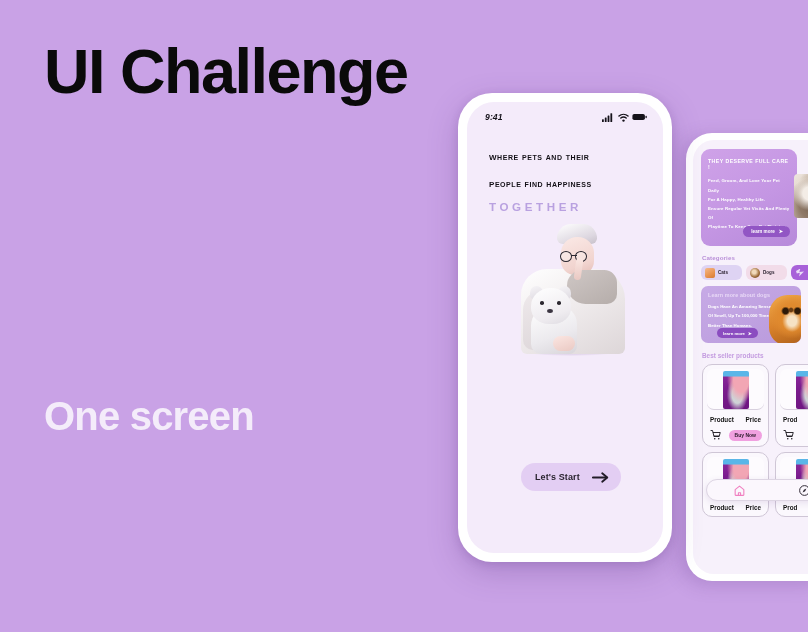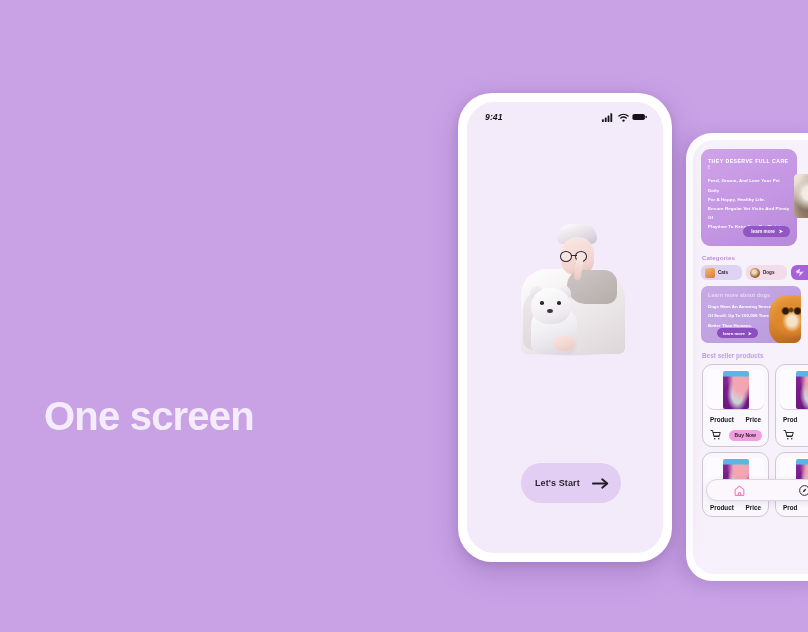--- a/index.html
+++ b/index.html
@@ -489,40 +489,43 @@
     position: absolute; left: 14px; bottom: -2px; width: 96px; height: 10px;
     border-radius: 50%;
     background: radial-gradient(ellipse at 50% 50%, rgba(160,130,185,0.22) 0 45%, rgba(160,130,185,0) 75%);
   }
 
   .start-btn {
     position: absolute;
     left: 54px;
     top: 361px;
     width: 100px;
-    height: 40px;
+    height: 28px;
     background: #e3cef3;
     border-radius: 99px;
     display: flex;
     align-items: center;
     justify-content: space-between;
     padding: 0 12px 0 14px;
   }
   .start-label {
     font-size: 9px;
     font-weight: bold;
     color: #2a2430;
     letter-spacing: 0.1px;
   }
 </style>
 </head>
 <body>
 
 <div id="stage">
 
+  <div class="left-col">
+    <div class="main-title">UI Challenge</div>
+  </div>
   <div class="sub-line two">One screen</div>
 
   <div class="phone2">
     <div class="phone2-screen">
 
       <div class="care-banner">
         <div class="care-head">THEY DESERVE FULL CARE !</div>
         <div class="care-body">
           <span>Feed, Groom, And Love Your Pet Daily</span>
           <span>For A Happy, Healthy Life.</span>
@@ -665,20 +668,25 @@
             <path d="M3 5.6A4.6 4.6 0 0 1 9 5.6" fill="none" stroke="#15121a" stroke-width="1.6" stroke-linecap="round"></path>
             <circle cx="6" cy="8.4" r="1.3" fill="#15121a"></circle>
           </svg>
           <svg class="ico-bat" width="15" height="8" viewBox="0 0 18 9">
             <rect x="0.5" y="0.8" width="15" height="7.4" rx="2.2" fill="#15121a"></rect>
             <rect x="16.2" y="3.1" width="1.5" height="2.8" rx="0.7" fill="#15121a"></rect>
           </svg>
         </div>
       </div>
 
+      <div class="hero-copy">
+        <div class="hero-line">Where pets and their</div>
+        <div class="hero-line">people find happiness</div>
+        <div class="hero-together">TOGETHER</div>
+      </div>
 
       <div class="hero-art">
         <div class="art-shadow"></div>
         <div class="art-jacket"></div>
         <div class="art-hair"></div>
         <div class="art-face"></div>
         <div class="art-hood"></div>
         <div class="art-glass-l"></div>
         <div class="art-glass-r"></div>
         <div class="art-glass-bridge"></div>

